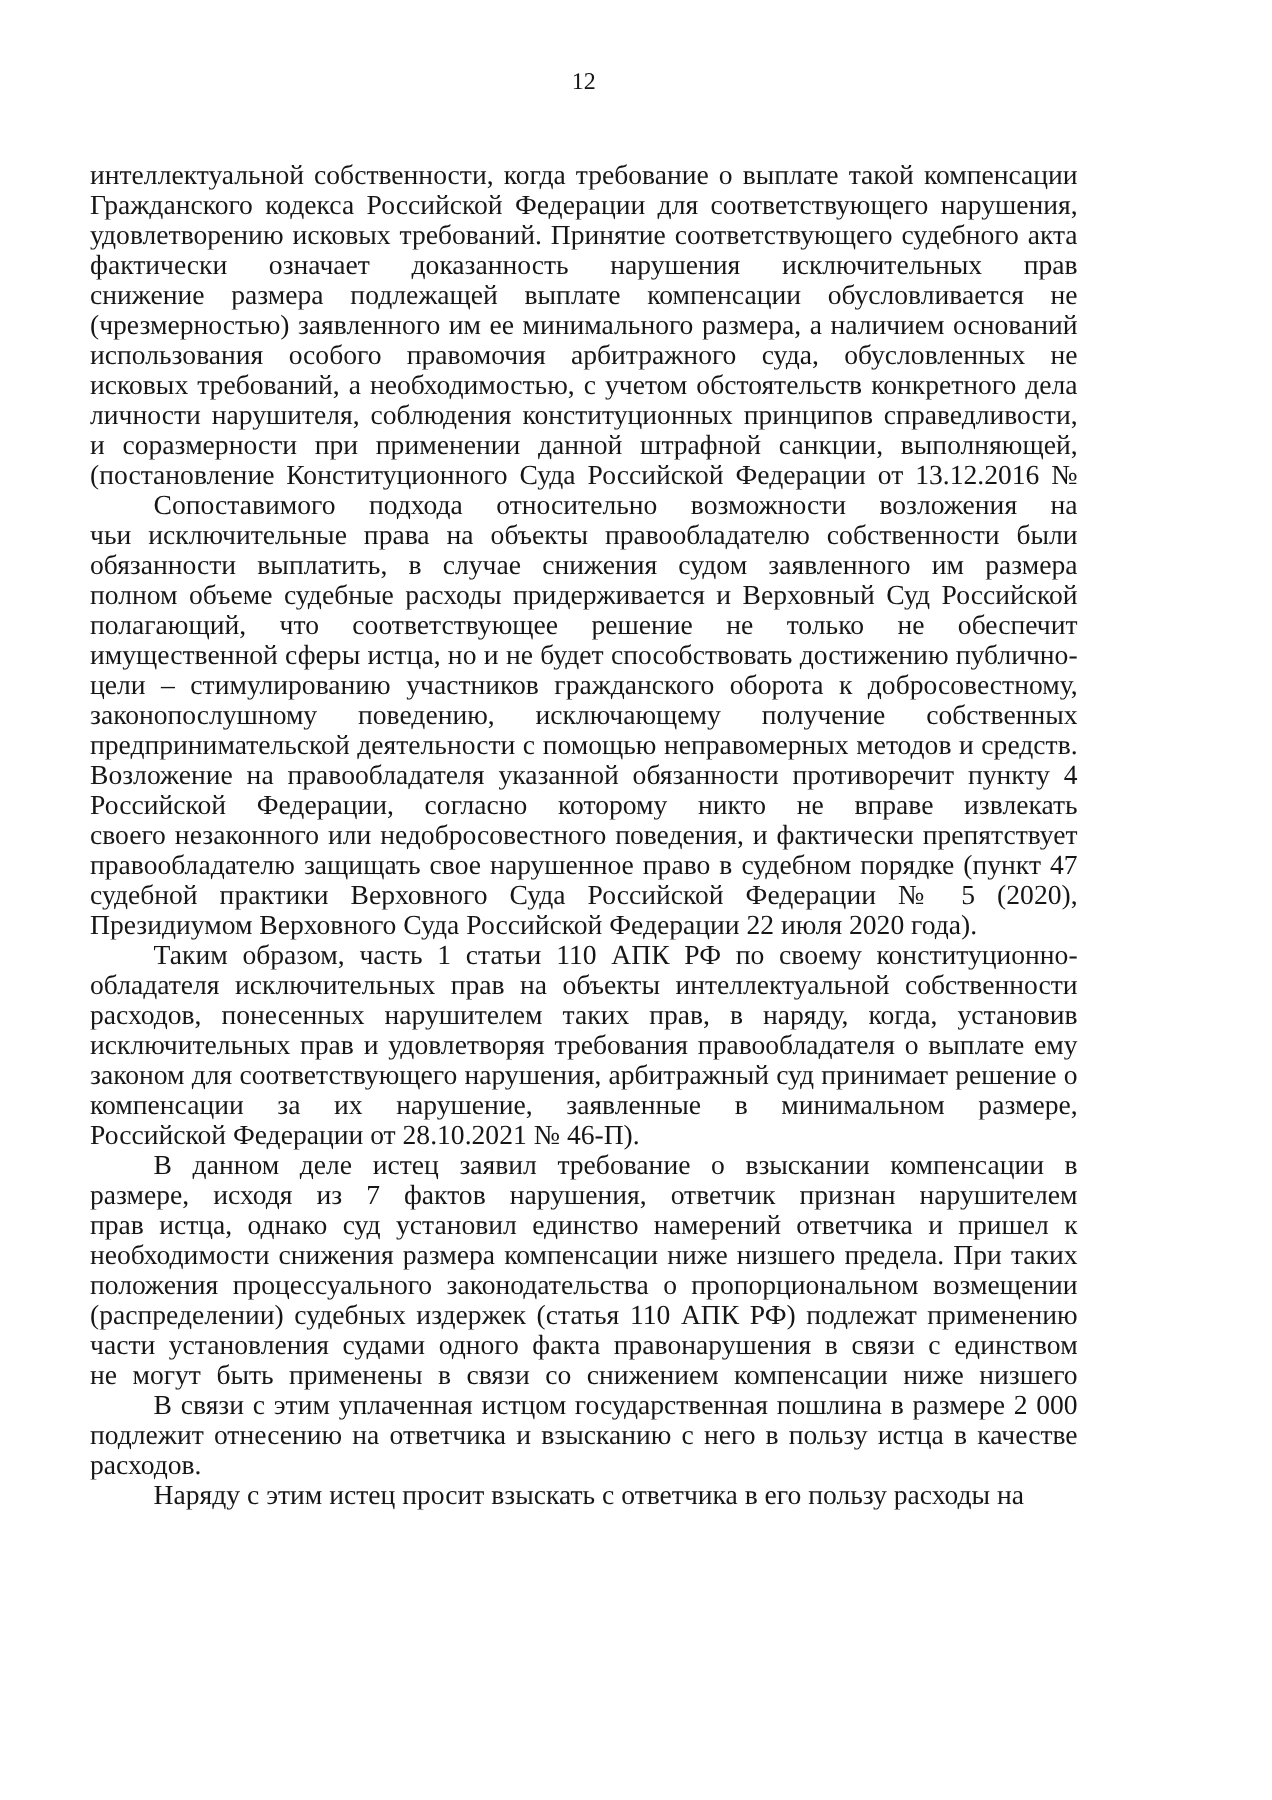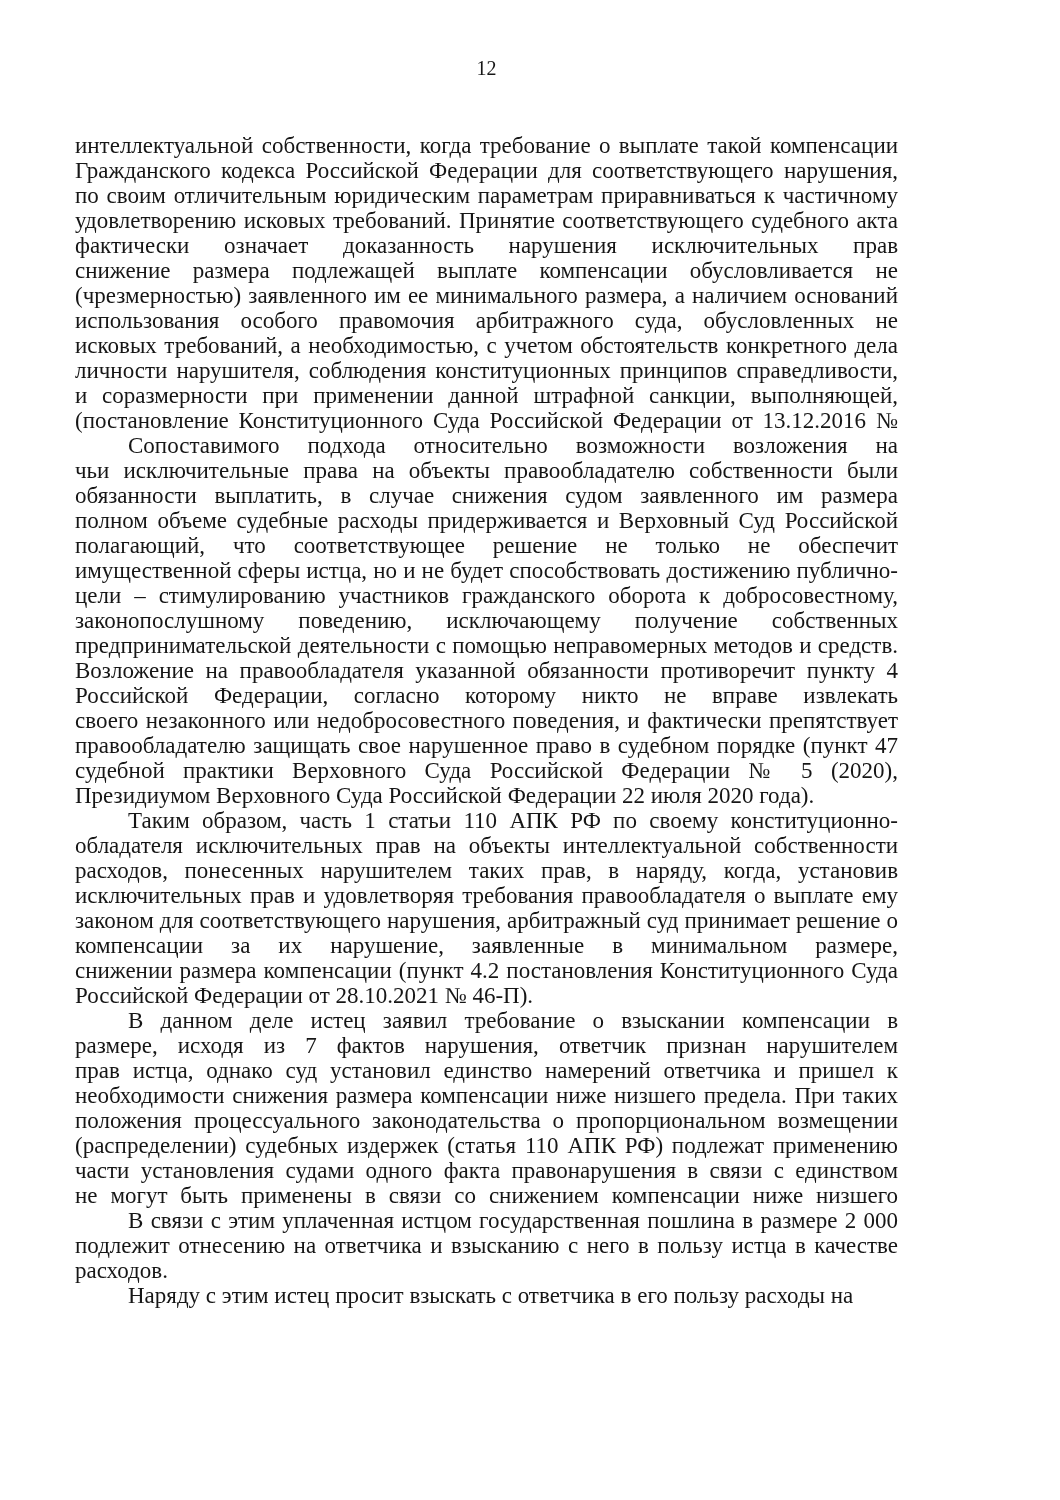--- a/index.html
+++ b/index.html
@@ -46,21 +46,20 @@
   }
 </style>
 </head>
 <body>
 
 <div class="page">
   <div class="page-number">12</div>
   <div class="text-body">
       <div class="line">интеллектуальной собственности, когда требование о выплате такой компенсации было</div>
       <div class="line">Гражданского кодекса Российской Федерации для соответствующего нарушения, не может</div>
-      <div class="line">по своим отличительным юридическим параметрам приравниваться к частичному</div>
       <div class="line">удовлетворению исковых требований. Принятие соответствующего судебного акта</div>
       <div class="line">фактически означает доказанность нарушения исключительных прав правообладателя, а</div>
       <div class="line">снижение размера подлежащей выплате компенсации обусловливается не неправомерностью</div>
       <div class="line">(чрезмерностью) заявленного им ее минимального размера, а наличием оснований для</div>
       <div class="line">использования особого правомочия арбитражного суда, обусловленных не избыточностью</div>
       <div class="line">исковых требований, а необходимостью, с учетом обстоятельств конкретного дела и</div>
       <div class="line">личности нарушителя, соблюдения конституционных принципов справедливости, равенства</div>
       <div class="line">и соразмерности при применении данной штрафной санкции, выполняющей, наряду с</div>
       <div class="line last">(постановление Конституционного Суда Российской Федерации от 13.12.2016 № 28-П).</div>
       <div class="line indent">Сопоставимого подхода относительно возможности возложения на правообладателя,</div>
@@ -77,21 +76,20 @@
       <div class="line">своего незаконного или недобросовестного поведения, и фактически препятствует</div>
       <div class="line">правообладателю защищать свое нарушенное право в судебном порядке (пункт 47 Обзора</div>
       <div class="line">судебной практики Верховного Суда Российской Федерации № 5 (2020), утвержденного</div>
       <div class="line last">Президиумом Верховного Суда Российской Федерации 22 июля 2020 года).</div>
       <div class="line indent">Таким образом, часть 1 статьи 110 АПК РФ по своему конституционно-правовому</div>
       <div class="line">обладателя исключительных прав на объекты интеллектуальной собственности судебных</div>
       <div class="line">расходов, понесенных нарушителем таких прав, в наряду, когда, установив нарушение</div>
       <div class="line">исключительных прав и удовлетворяя требования правообладателя о выплате ему</div>
       <div class="line">законом для соответствующего нарушения, арбитражный суд принимает решение о</div>
       <div class="line">компенсации за их нарушение, заявленные в минимальном размере, предусмотренном</div>
-      <div class="line">снижении размера компенсации (пункт 4.2 постановления Конституционного Суда</div>
       <div class="line last">Российской Федерации от 28.10.2021 № 46-П).</div>
       <div class="line indent">В данном деле истец заявил требование о взыскании компенсации в минимальном</div>
       <div class="line">размере, исходя из 7 фактов нарушения, ответчик признан нарушителем исключительных</div>
       <div class="line">прав истца, однако суд установил единство намерений ответчика и пришел к выводу о</div>
       <div class="line">необходимости снижения размера компенсации ниже низшего предела. При таких условиях</div>
       <div class="line">положения процессуального законодательства о пропорциональном возмещении</div>
       <div class="line">(распределении) судебных издержек (статья 110 АПК РФ) подлежат применению лишь в</div>
       <div class="line">части установления судами одного факта правонарушения в связи с единством намерений и</div>
       <div class="line last">не могут быть применены в связи со снижением компенсации ниже низшего предела.</div>
       <div class="line indent">В связи с этим уплаченная истцом государственная пошлина в размере 2 000 руб.</div>

